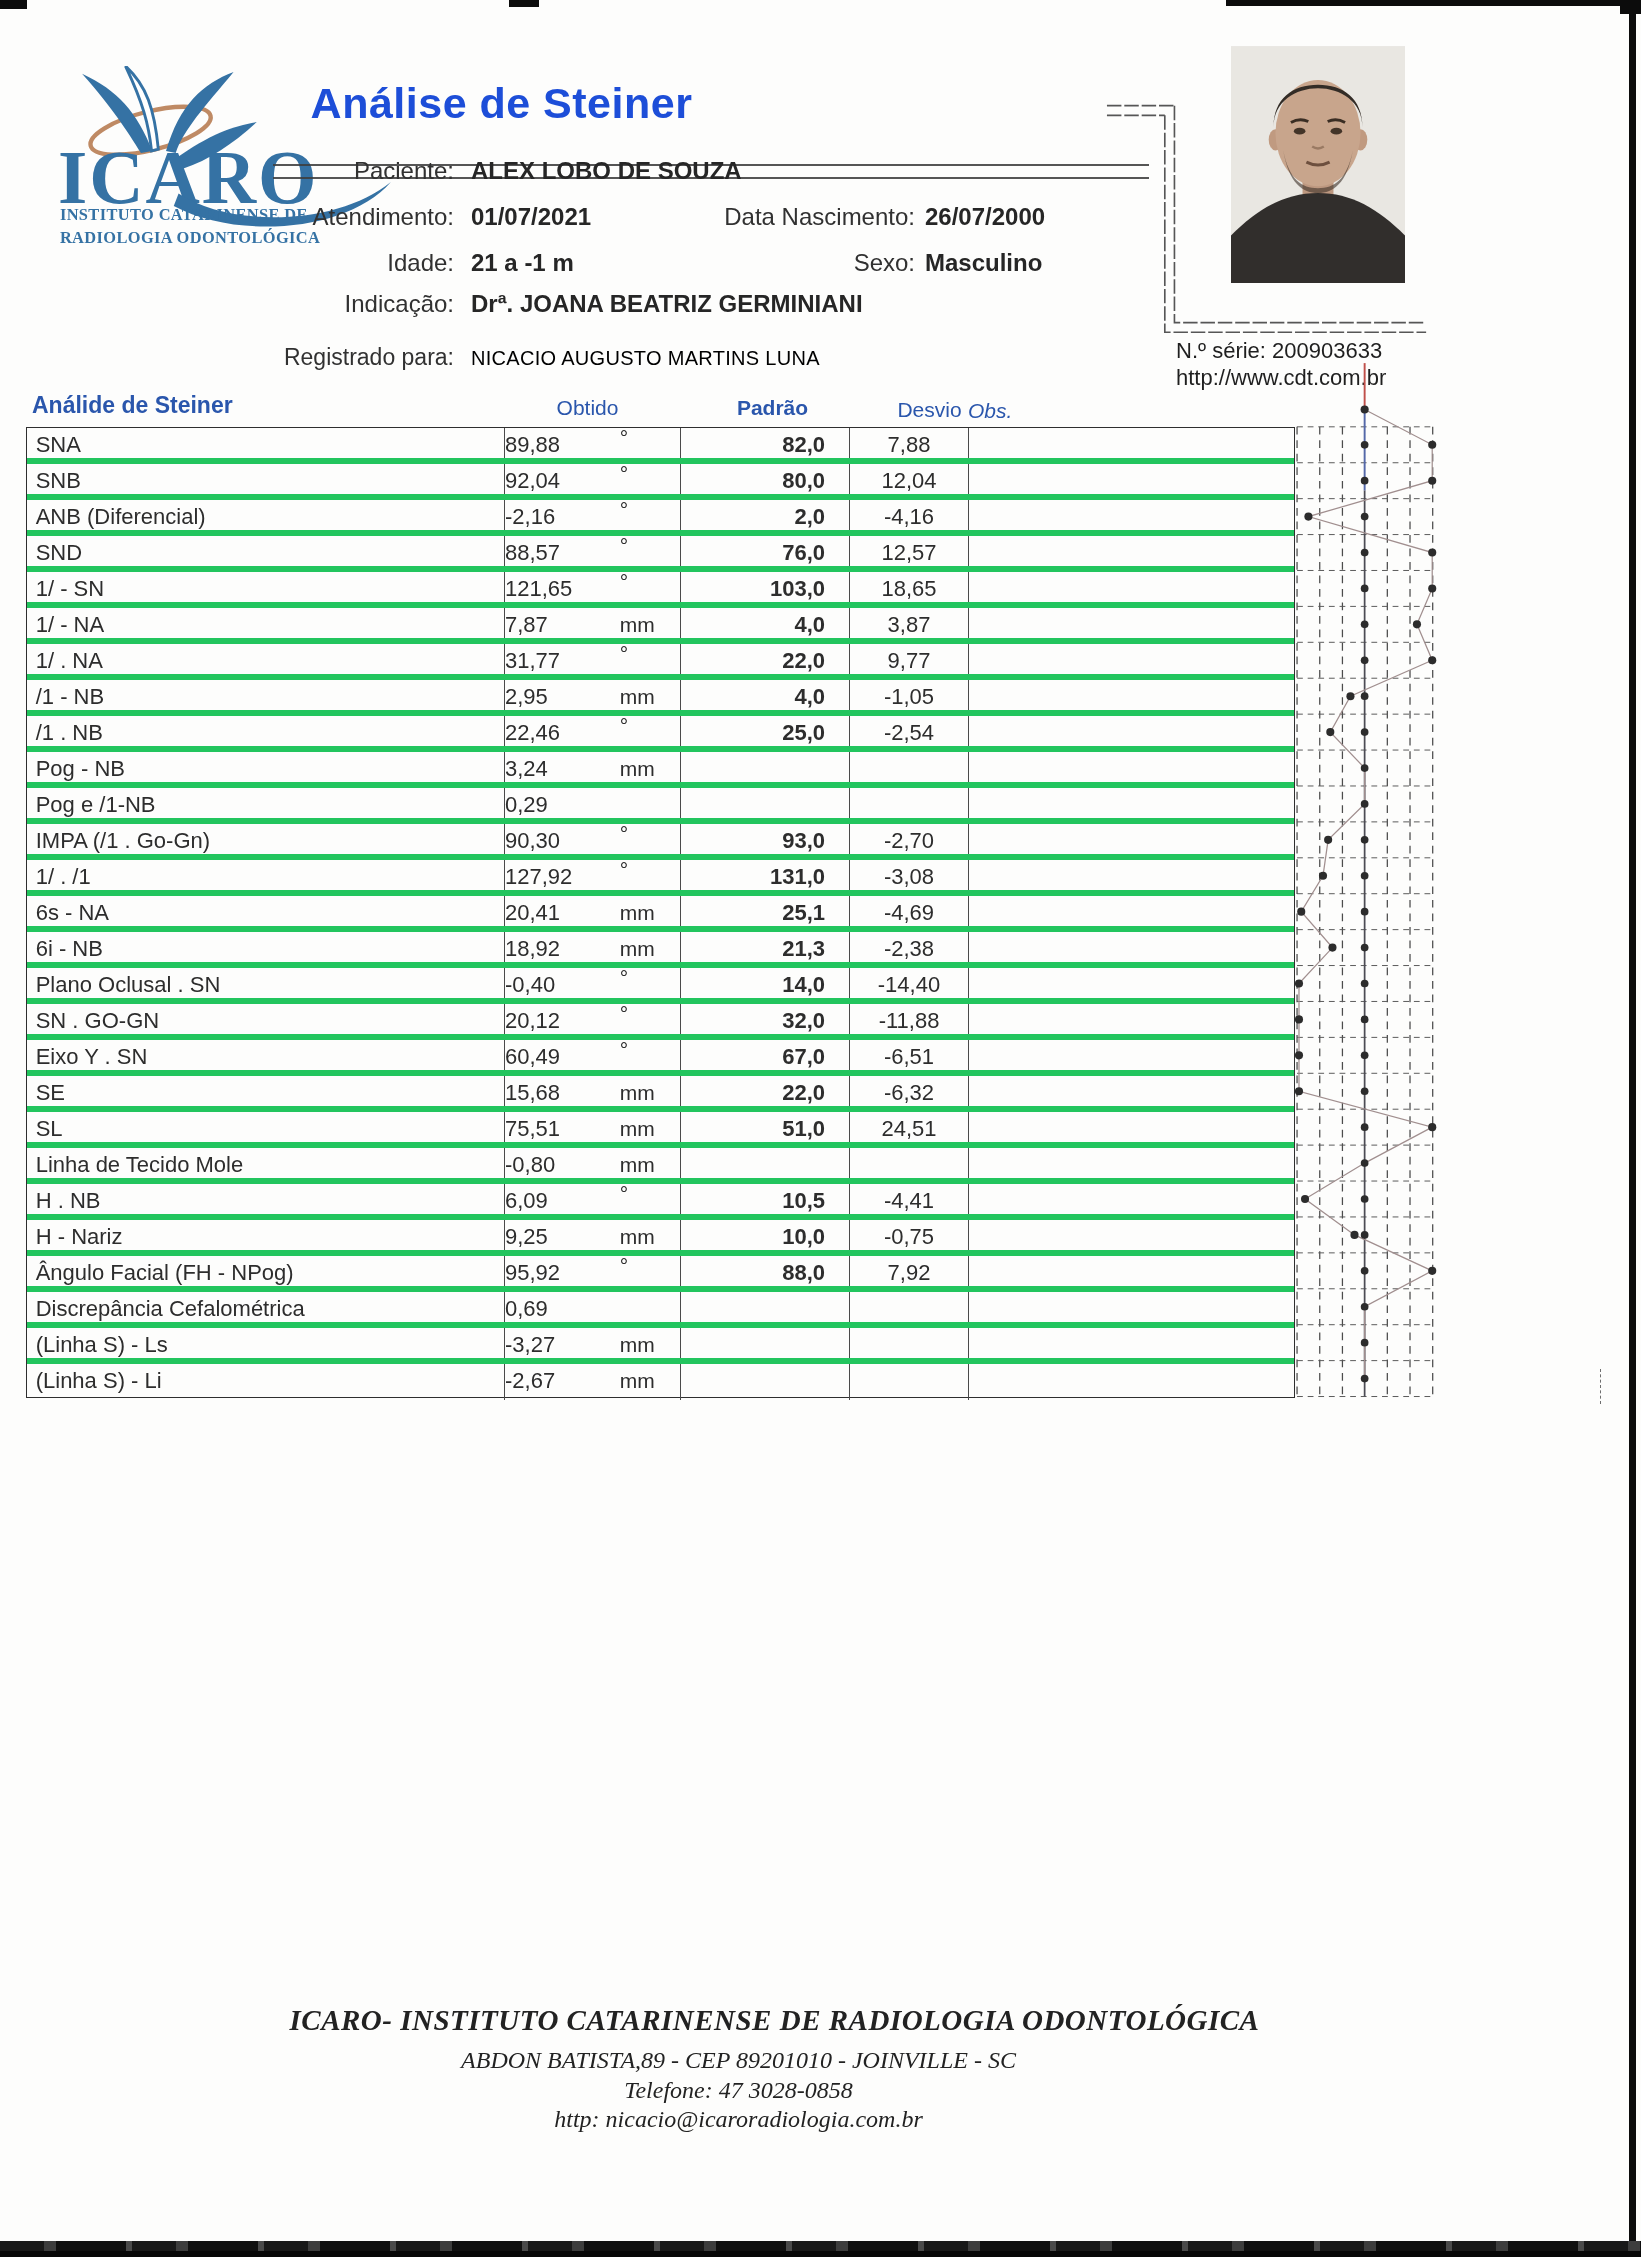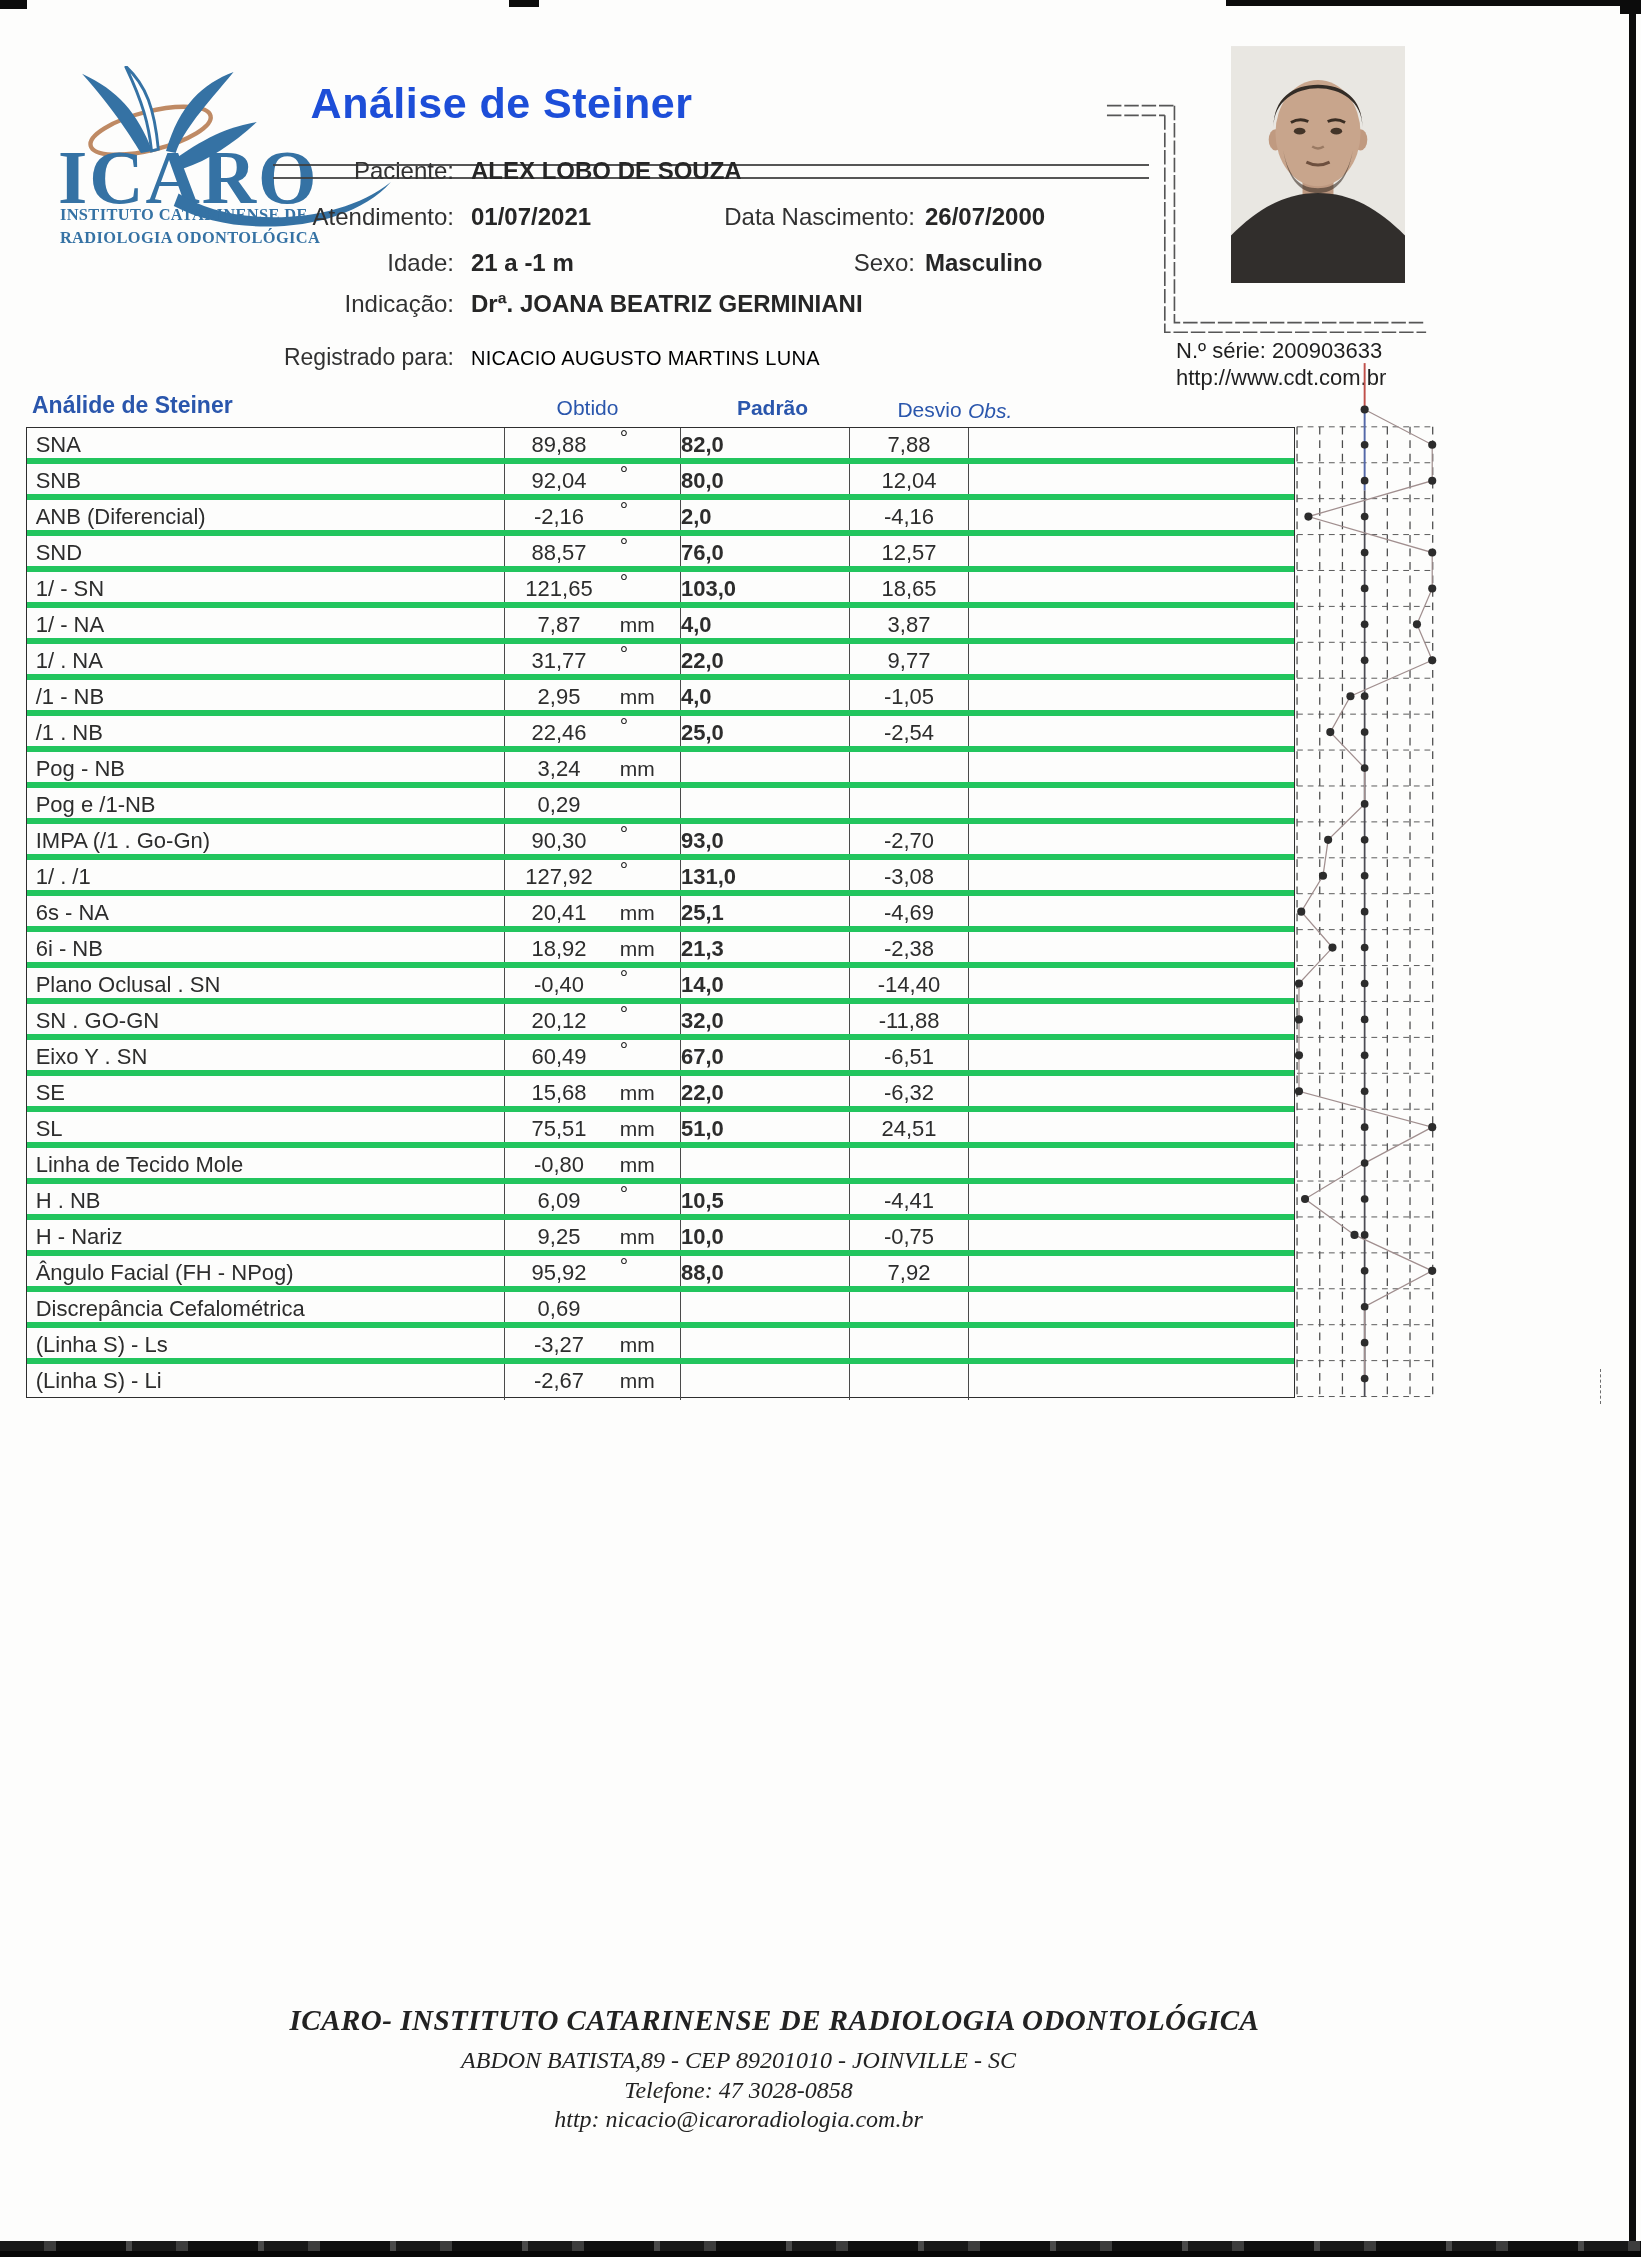--- a/index.html
+++ b/index.html
@@ -18,24 +18,24 @@
   .serial{font-size:22px;color:#1f1f1f;line-height:27px;}
   
   .stable{left:26px;top:427px;width:1269px;height:971px;border:1.9px solid #2f2f2f;
           box-sizing:border-box;background:transparent;}
   .trow{display:flex;height:36px;box-sizing:border-box;border-bottom:6px solid #22c55e;}
   .trow:last-child{border-bottom:none;}
   .tc{box-sizing:border-box;border-right:1px solid #4a4a4a;font-size:22px;line-height:34px;
       white-space:nowrap;overflow:hidden;}
   .tc-name{width:478px;padding-left:8.7px;}
   .tc-obtido{width:176px;display:flex;}
-  .tc-obtido .num{width:108px;text-align:center;}
+  .tc-obtido .num{width:108px;text-align:left;}
   .tc-obtido .unit{margin-left:6.8px;font-size:21px;}
   .unit-deg{font-size:16.4px;position:relative;top:-6.8px;}
-  .tc-padrao{width:169px;padding-right:24px;font-weight:bold;}
+  .tc-padrao{width:169px;text-align:right;padding-right:24px;font-weight:bold;}
   .tc-desvio{width:119px;text-align:center;}
   .tc-obs{flex:1;border-right:none;}
   .thead{font-size:21px;color:#2a56ac;}
   
   .foot{left:0;width:1477px;text-align:center;font-family:"Liberation Serif",serif;
         font-style:italic;color:#222;}
   .f1{font-size:29px;font-weight:bold;letter-spacing:0.5px;}
   .f2{font-size:24px;}
   
   .blk{background:#0c0c0c;}

